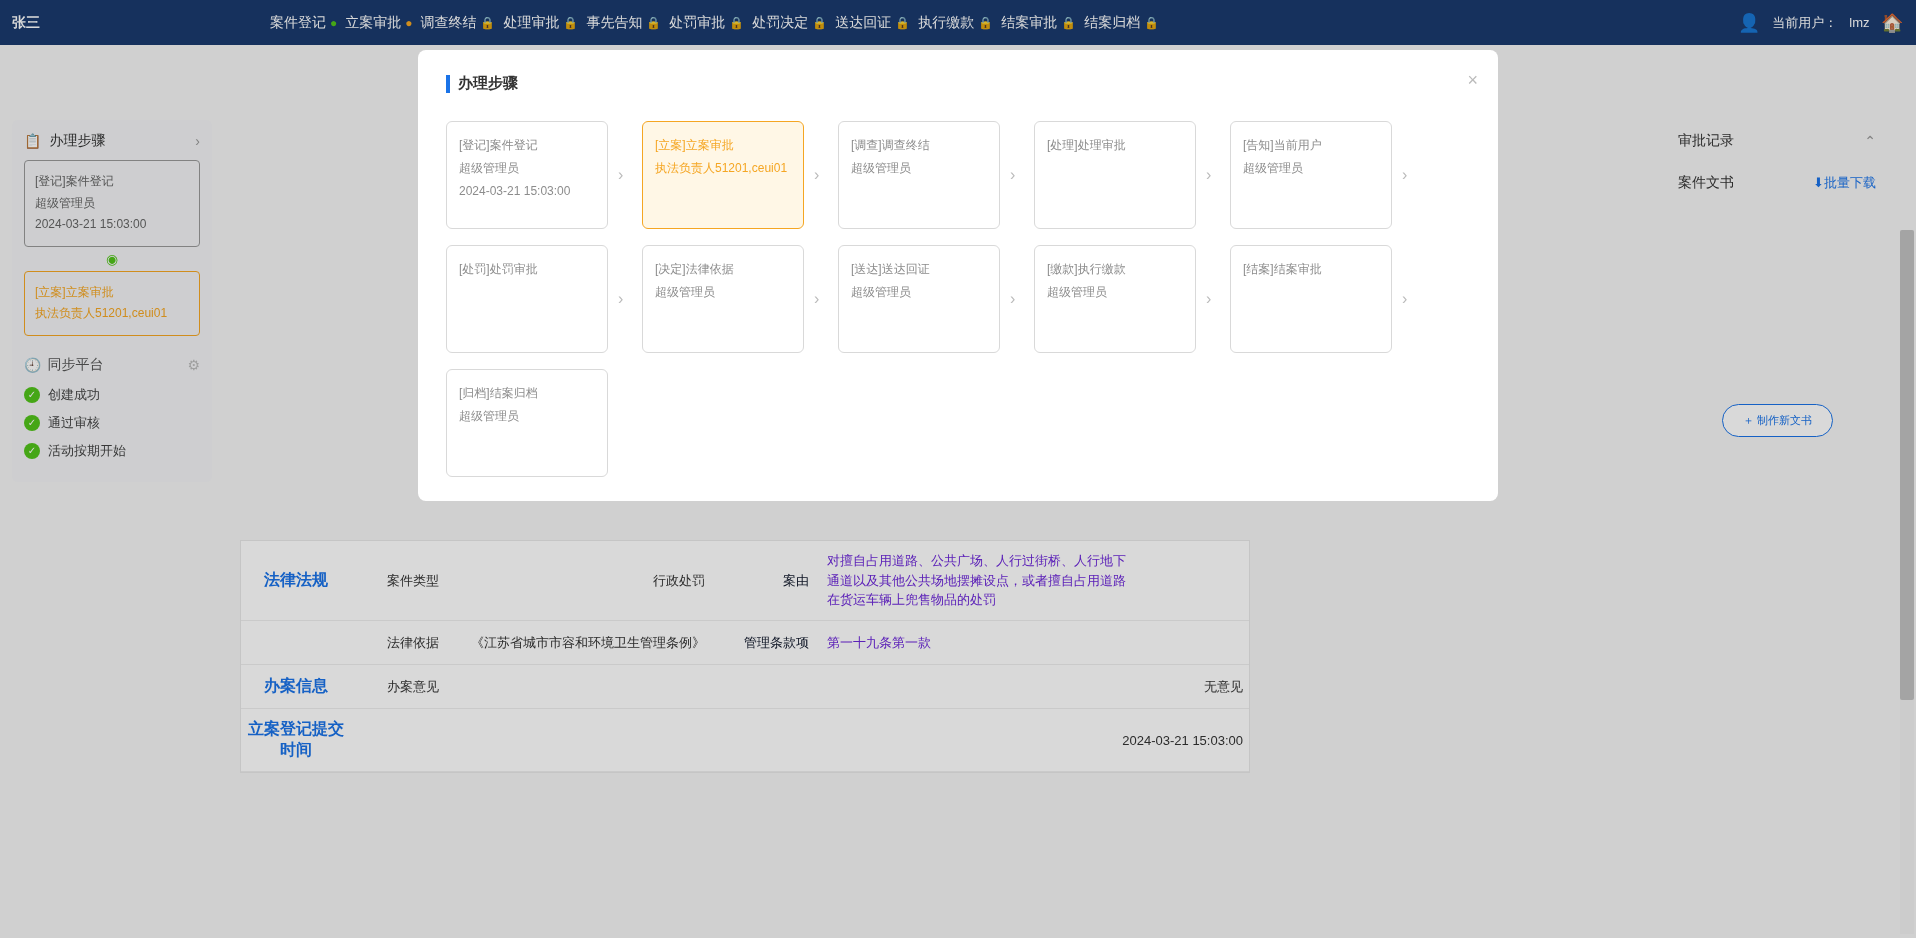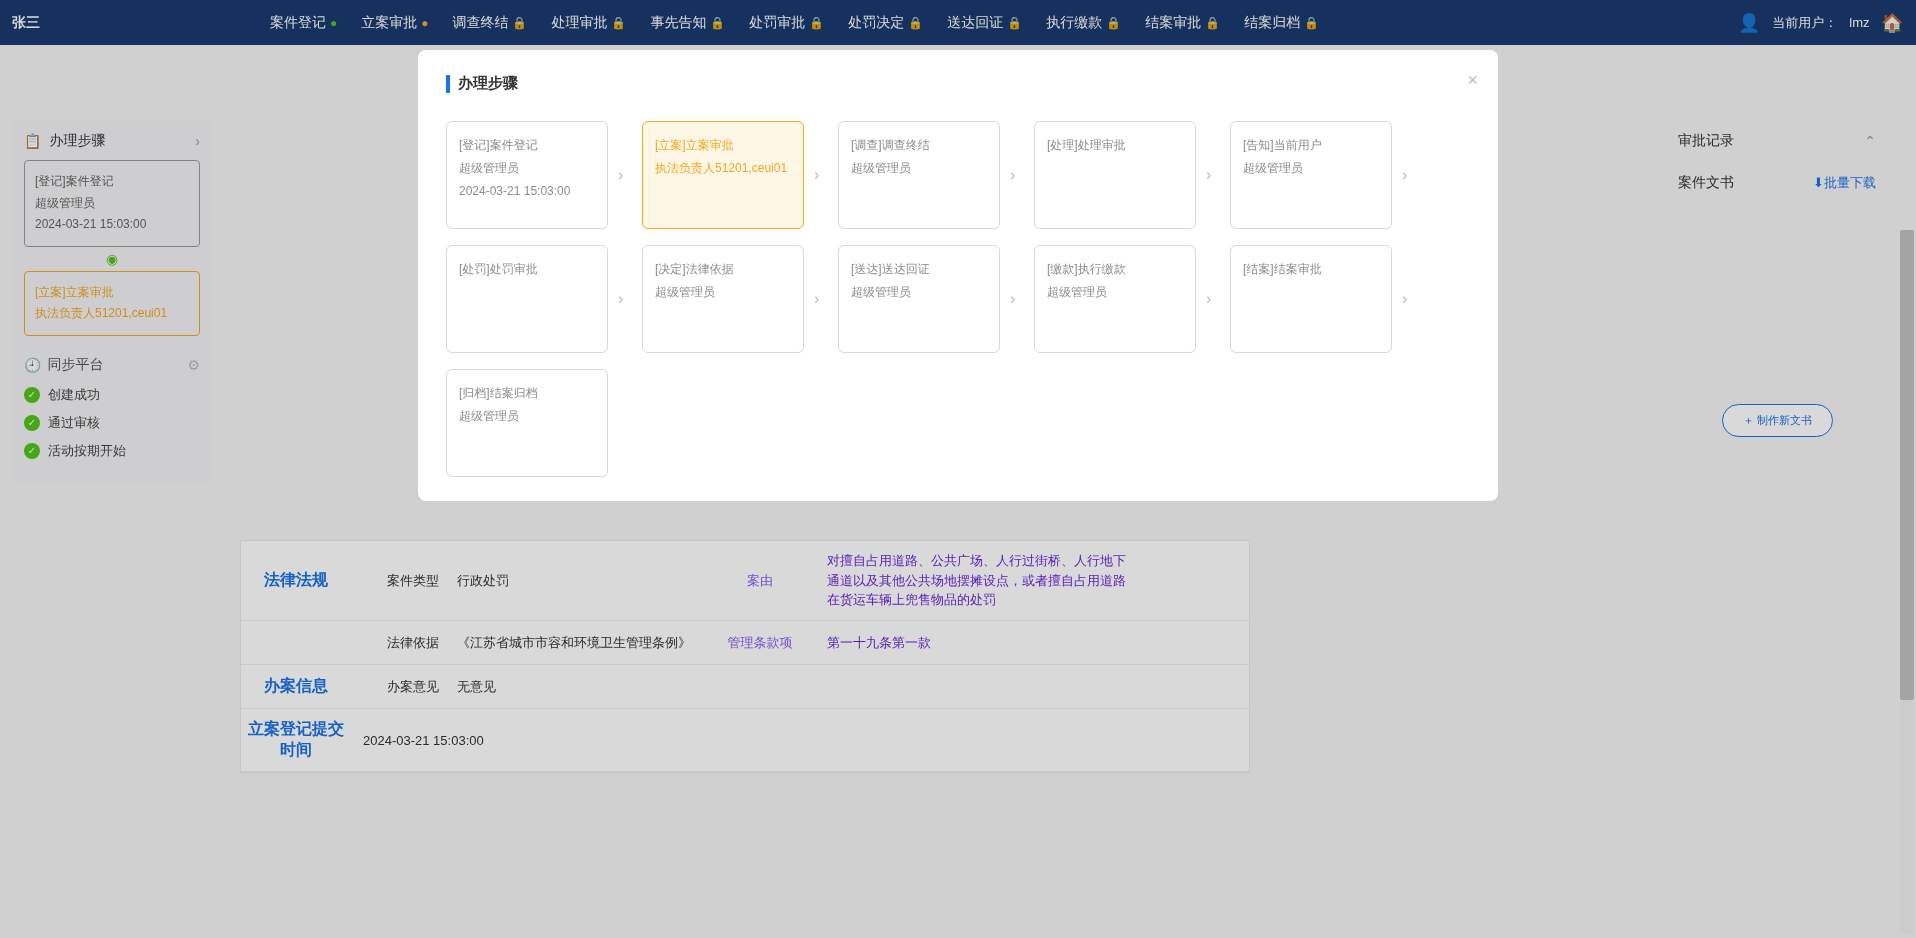--- a/index.html
+++ b/index.html
@@ -9,21 +9,21 @@
 .header {
   background: #1a3a6e;
   height: 45px;
   display: flex;
   align-items: center;
   padding: 0 12px;
   color: #fff;
   position: relative;
 }
 .header-left { font-size: 14px; font-weight: 700; }
-.header-tabs { display: flex; margin-left: 230px; gap: 24px; }
+.header-tabs { display: flex; margin-left: 230px; gap: 8px; }
 .header-tab { font-size: 14px; color: #fff; display: flex; align-items: center; gap: 4px; }
 .tab-icon { font-size: 12px; }
 .header-right { margin-left: auto; display: flex; align-items: center; gap: 12px; font-size: 13px; }
 .user-icon, .home-icon { font-size: 18px; }
 
 
 .sidebar {
   position: absolute;
   left: 12px;
   top: 120px;
@@ -102,22 +102,22 @@
   position: absolute;
   left: 240px;
   top: 540px;
   width: 1010px;
   background: #fff;
   border: 1px solid #e8e8e8;
 }
 .mc-row { display: flex; border-bottom: 1px solid #eee; min-height: 44px; align-items: center; }
 .mc-label-side { width: 110px; text-align: center; font-size: 16px; color: #1a73e8; font-weight: 700; padding: 10px 4px; }
 .mc-label { width: 100px; text-align: right; padding-right: 12px; font-size: 13px; color: #333; }
-.mc-value { flex: 1; font-size: 13px; color: #333; padding: 6px; }
-.mc-label2 { width: 110px; text-align: center; padding-right: 12px; font-size: 13px; color: #8b5cf6; }
+.mc-value { flex: 1; font-size: 13px; color: #333; padding: 6px; text-align: right; }
+.mc-label2 { width: 110px; text-align: right; padding-right: 12px; font-size: 13px; color: #0f172a; }
 .mc-value2 { width: 320px; font-size: 13px; color: #6d28d9; padding: 6px; line-height: 1.5; }
 
 
 .overlay {
   position: fixed;
   inset: 0;
   background: rgba(0,0,0,0.15);
   display: flex;
   justify-content: center;
   align-items: flex-start;

